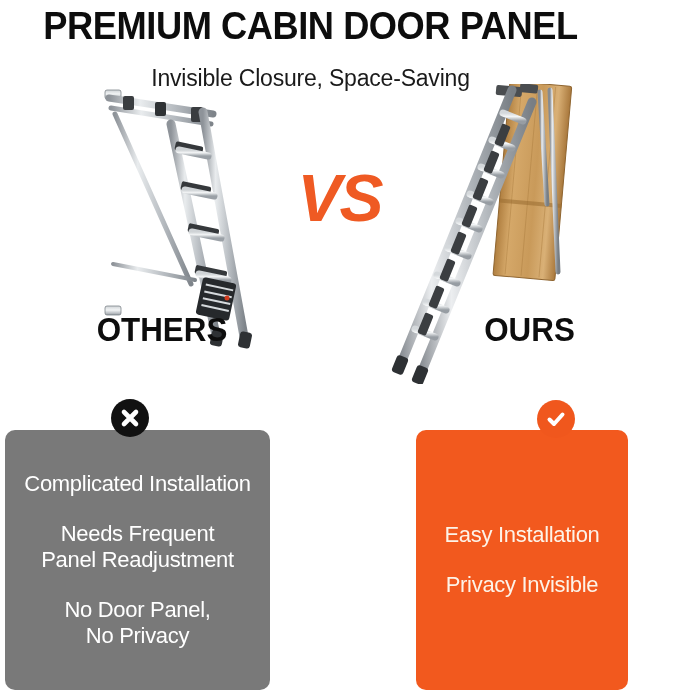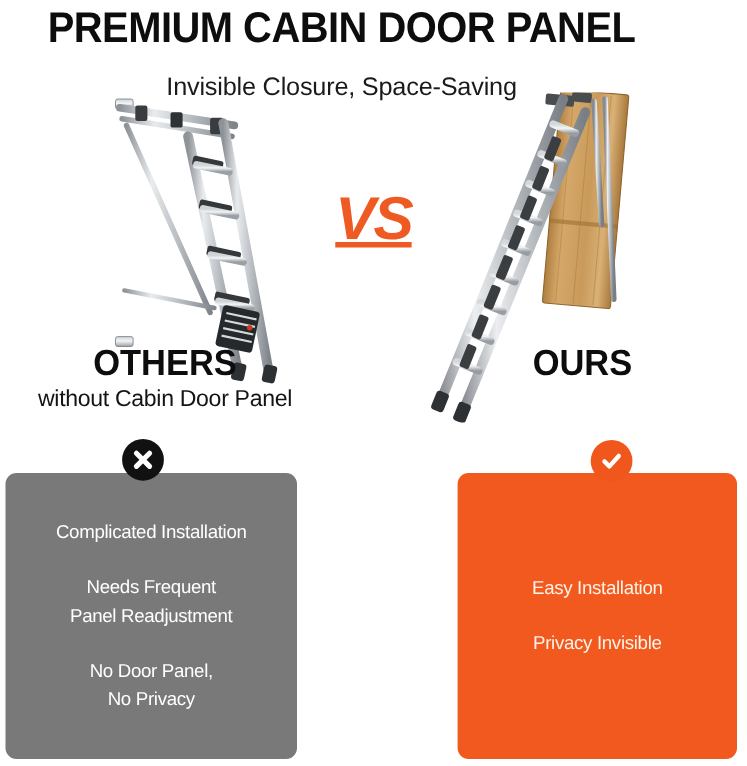--- a/index.html
+++ b/index.html
@@ -61,37 +61,36 @@
   #ladder-right-stage { left: 390px; width: 230px; height: 300px; }
 
   
   #vs-badge {
     position: absolute;
     left: 0;
     top: 163px;
     width: 679px;
     text-align: center;
     font-family: "Liberation Sans Narrow", "Liberation Sans", sans-serif;
-    font-size: 55px;
+    font-size: 66px;
     line-height: 70px;
     font-weight: bold;
     font-style: italic;
     color: #ef5a23;
     letter-spacing: -2px;
     z-index: 5;
-    text-decoration: underline;
   }
 
   
   .col-heading {
     position: absolute;
     text-align: center;
     z-index: 4;
   }
-  #heading-others { left: 0px;   top: 312px; width: 300px; }
+  #heading-others { left: 0px;   top: 312px; width: 300px; padding-left: 12px; }
   #heading-ours   { left: 380px; top: 312px; width: 299px; }
 
   .col-heading .big {
     display: block;
     font-family: "Liberation Sans Narrow", "Liberation Sans", sans-serif;
     font-size: 33px;
     line-height: 36px;
     font-weight: bold;
     color: #0d0d0d;
     letter-spacing: 0px;
@@ -136,28 +135,28 @@
     justify-content: center;
     z-index: 8;
   }
   #panel-others {
     left: 5px;
     width: 265px;
     background: #797979;
   }
   #panel-ours {
     left: 416px;
-    width: 254px;
+    width: 212px;
     background: #f2591e;
   }
 
   .panel .block {
     width: 100%;
     text-align: center;
-    font-size: 17px;
+    font-size: 22px;
     line-height: 26px;
     letter-spacing: -0.3px;
   }
   #panel-others .block { color: #ffffff; }
   #panel-ours  .block { color: #fdf3e8; }
   .panel .block + .block { margin-top: 24px; }
   .panel .block .line { display: block; }
 </style>
 </head>
 <body>
@@ -308,21 +307,20 @@
       <rect x="4" y="272" width="12" height="18" rx="3" fill="#2e3134" transform="rotate(22 10 281)"></rect>
       <rect x="24" y="282" width="12" height="18" rx="3" fill="#2e3134" transform="rotate(22 30 291)"></rect>
     </svg>
   </div>
 </div>
 
 <div id="vs-badge">VS</div>
 
 <div class="col-heading" id="heading-others">
   <span class="big">OTHERS</span>
-  <span class="small">without Cabin Door Panel</span>
 </div>
 
 <div class="col-heading" id="heading-ours">
   <span class="big">OURS</span>
 </div>
 
 <div class="status-badge" id="badge-cross">
   <svg width="22" height="22" viewBox="0 0 22 22" xmlns="http://www.w3.org/2000/svg">
     <path d="M5 5 L17 17 M17 5 L5 17" stroke="#ffffff" stroke-width="4.6" stroke-linecap="round"></path>
   </svg>

